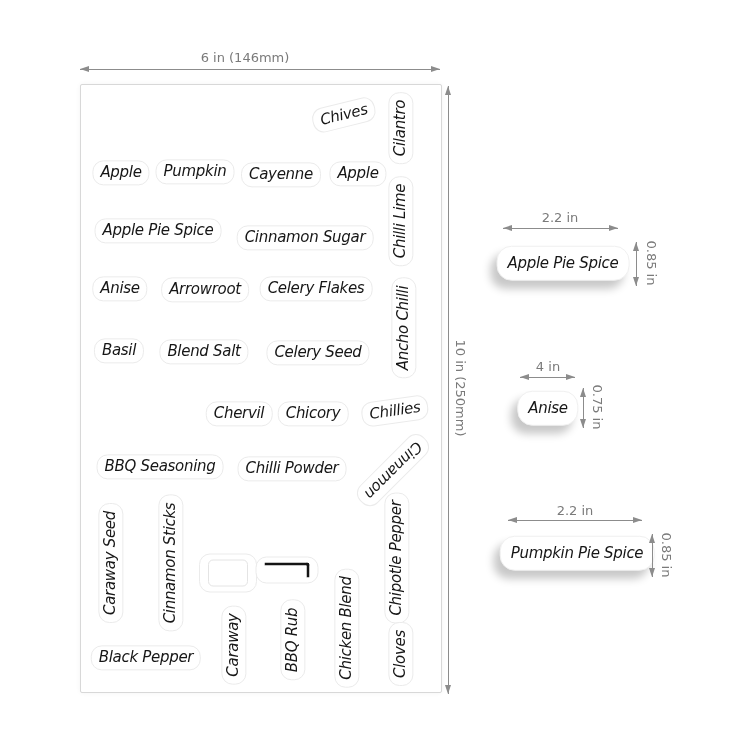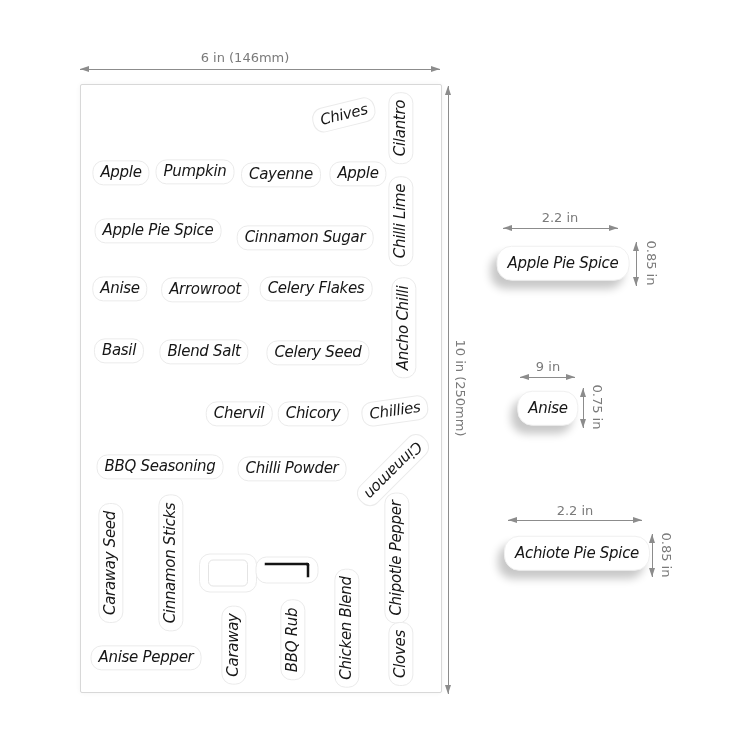--- a/index.html
+++ b/index.html
@@ -96,38 +96,38 @@
     <div class="chip v" style="left:30px;top:478px"><span>Caraway Seed</span></div>
     <div class="chip v" style="left:90px;top:478px"><span>Cinnamon Sticks</span></div>
     <div class="chip shape" style="left:147px;top:488px">
         <div class="blank-rect"></div>
       </div>
     <div class="chip shape" style="left:206px;top:485px">
         <div class="dash"></div>
       </div>
     <div class="chip v" style="left:316px;top:473px"><span>Chipotle Pepper</span></div>
 
-    <div class="chip" style="left:65px;top:573px"><span>Anise Pepper</span></div>
+    <div class="chip" style="left:65px;top:573px"><span>Black Pepper</span></div>
     <div class="chip v" style="left:153px;top:560px"><span>Caraway</span></div>
     <div class="chip v" style="left:212px;top:555px"><span>BBQ Rub</span></div>
     <div class="chip v" style="left:266px;top:543px"><span>Chicken Blend</span></div>
     <div class="chip v" style="left:320px;top:569px"><span>Cloves</span></div>
   </div>
 
   <div class="dim-label" style="left:560px;top:217px">2.2 in</div>
   <div class="dim-h" style="left:503px;top:228px;width:115px"></div>
   <div class="sample" style="left:563px;top:263px"><span>Apple Pie Spice</span></div>
   <div class="dim-v" style="left:636px;top:242px;height:44px"></div>
   <div class="dim-label rot" style="left:651px;top:263px">0.85 in</div>
 
-  <div class="dim-label" style="left:548px;top:366px">9 in</div>
+  <div class="dim-label" style="left:548px;top:366px">4 in</div>
   <div class="dim-h" style="left:520px;top:377px;width:55px"></div>
   <div class="sample" style="left:548px;top:408px"><span>Anise</span></div>
   <div class="dim-v" style="left:583px;top:388px;height:40px"></div>
   <div class="dim-label rot" style="left:597px;top:407px">0.75 in</div>
 
   <div class="dim-label" style="left:575px;top:510px">2.2 in</div>
   <div class="dim-h" style="left:508px;top:520px;width:134px"></div>
-  <div class="sample" style="left:577px;top:553px"><span>Achiote Pie Spice</span></div>
+  <div class="sample" style="left:577px;top:553px"><span>Pumpkin Pie Spice</span></div>
   <div class="dim-v" style="left:652px;top:534px;height:43px"></div>
   <div class="dim-label rot" style="left:666px;top:555px">0.85 in</div>
 
 </div>
 
 </body></html>

